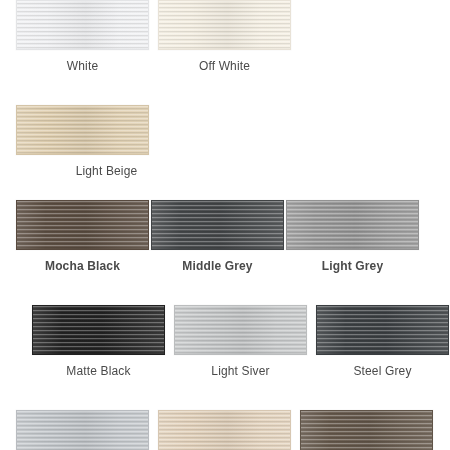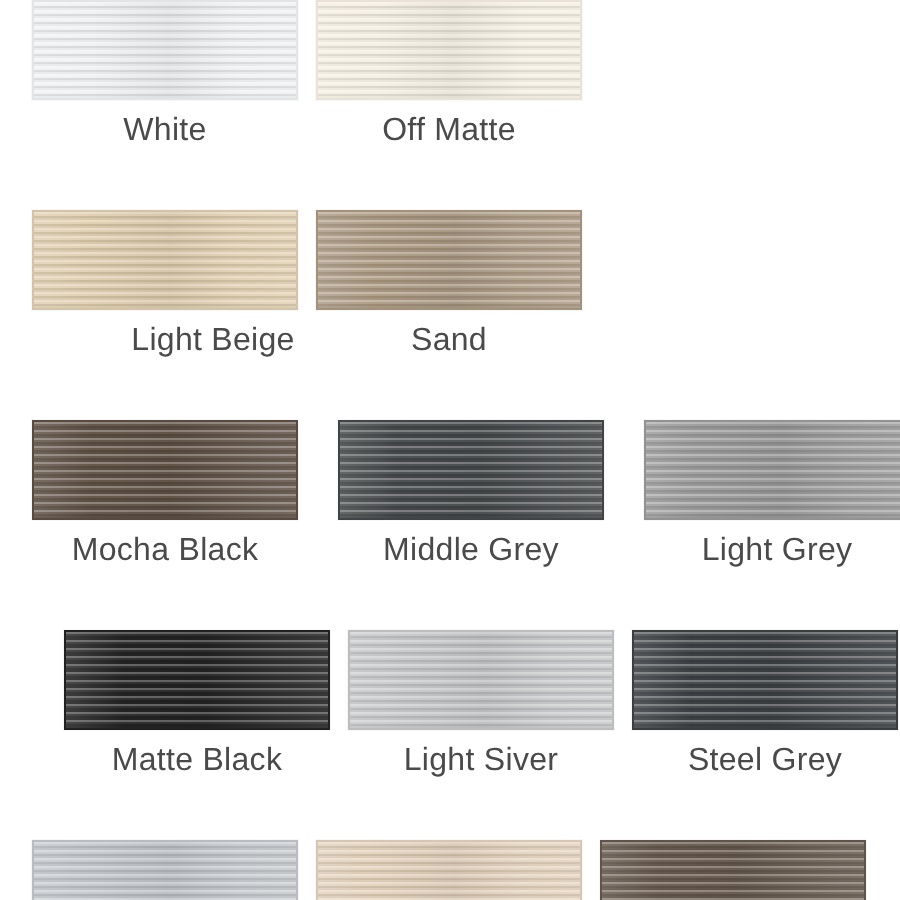--- a/index.html
+++ b/index.html
@@ -69,53 +69,49 @@
       rgba(255,255,255,0.12) 0%,
       rgba(255,255,255,0.00) 22%,
       rgba(0,0,0,0.045) 52%,
       rgba(255,255,255,0.05) 78%,
       rgba(255,255,255,0.10) 100%
     );
     pointer-events:none;
   }
 
   .swatch-label {
-    font-size:16px;
+    font-size:12px;
     line-height:12px;
     color:#4a4a4a;
     text-align:center;
     letter-spacing:0.15px;
     white-space:nowrap;
   }
 </style>
 </head>
 <body>
 
 <div id="swatch-grid" style="padding-left: 16px; padding-right: 16px;">
     <div class="swatch-row" style="gap: 9px; margin-top: 0px;">
       <div class="swatch-cell">
         <div class="swatch-tile" title="White" style="width: 133px; height: 50px; background-color: rgb(240, 241, 243);"></div>
         <div class="swatch-label" style="margin-top: 10px; color: rgb(74, 74, 74);">White</div>
       </div>
       <div class="swatch-cell">
         <div class="swatch-tile" title="Off White" style="width: 133px; height: 50px; background-color: rgb(245, 239, 227);"></div>
-        <div class="swatch-label" style="margin-top: 10px; color: rgb(74, 74, 74);">Off Matte</div>
+        <div class="swatch-label" style="margin-top: 10px; color: rgb(74, 74, 74);">Off White</div>
       </div>
     </div>
     <div class="swatch-row" style="gap: 9px; margin-top: 33px;">
       <div class="swatch-cell">
         <div class="swatch-tile" title="Light Beige" style="width: 133px; height: 50px; background-color: rgb(224, 207, 176);"></div>
         <div class="swatch-label" style="margin-top: 10px; color: rgb(74, 74, 74); margin-left: 48px;">Light Beige</div>
       </div>
-      <div class="swatch-cell">
-        <div class="swatch-tile" title="Sand" style="width: 133px; height: 50px; background-color: rgb(171, 154, 131);"></div>
-        <div class="swatch-label" style="margin-top: 10px; color: rgb(74, 74, 74);">Sand</div>
-      </div>
     </div>
-    <div class="swatch-row" style="gap: 20px; margin-top: 33px;">
+    <div class="swatch-row" style="gap: 2px; margin-top: 23px; font-weight: bold;">
       <div class="swatch-cell">
         <div class="swatch-tile" title="Mocha Black" style="width: 133px; height: 50px; background-color: rgb(93, 79, 67);"></div>
         <div class="swatch-label" style="margin-top: 10px; color: rgb(74, 74, 74);">Mocha Black</div>
       </div>
       <div class="swatch-cell">
         <div class="swatch-tile" title="Middle Grey" style="width: 133px; height: 50px; background-color: rgb(69, 72, 74);"></div>
         <div class="swatch-label" style="margin-top: 10px; color: rgb(74, 74, 74);">Middle Grey</div>
       </div>
       <div class="swatch-cell">
         <div class="swatch-tile" title="Light Grey" style="width: 133px; height: 50px; background-color: rgb(154, 154, 154);"></div>

